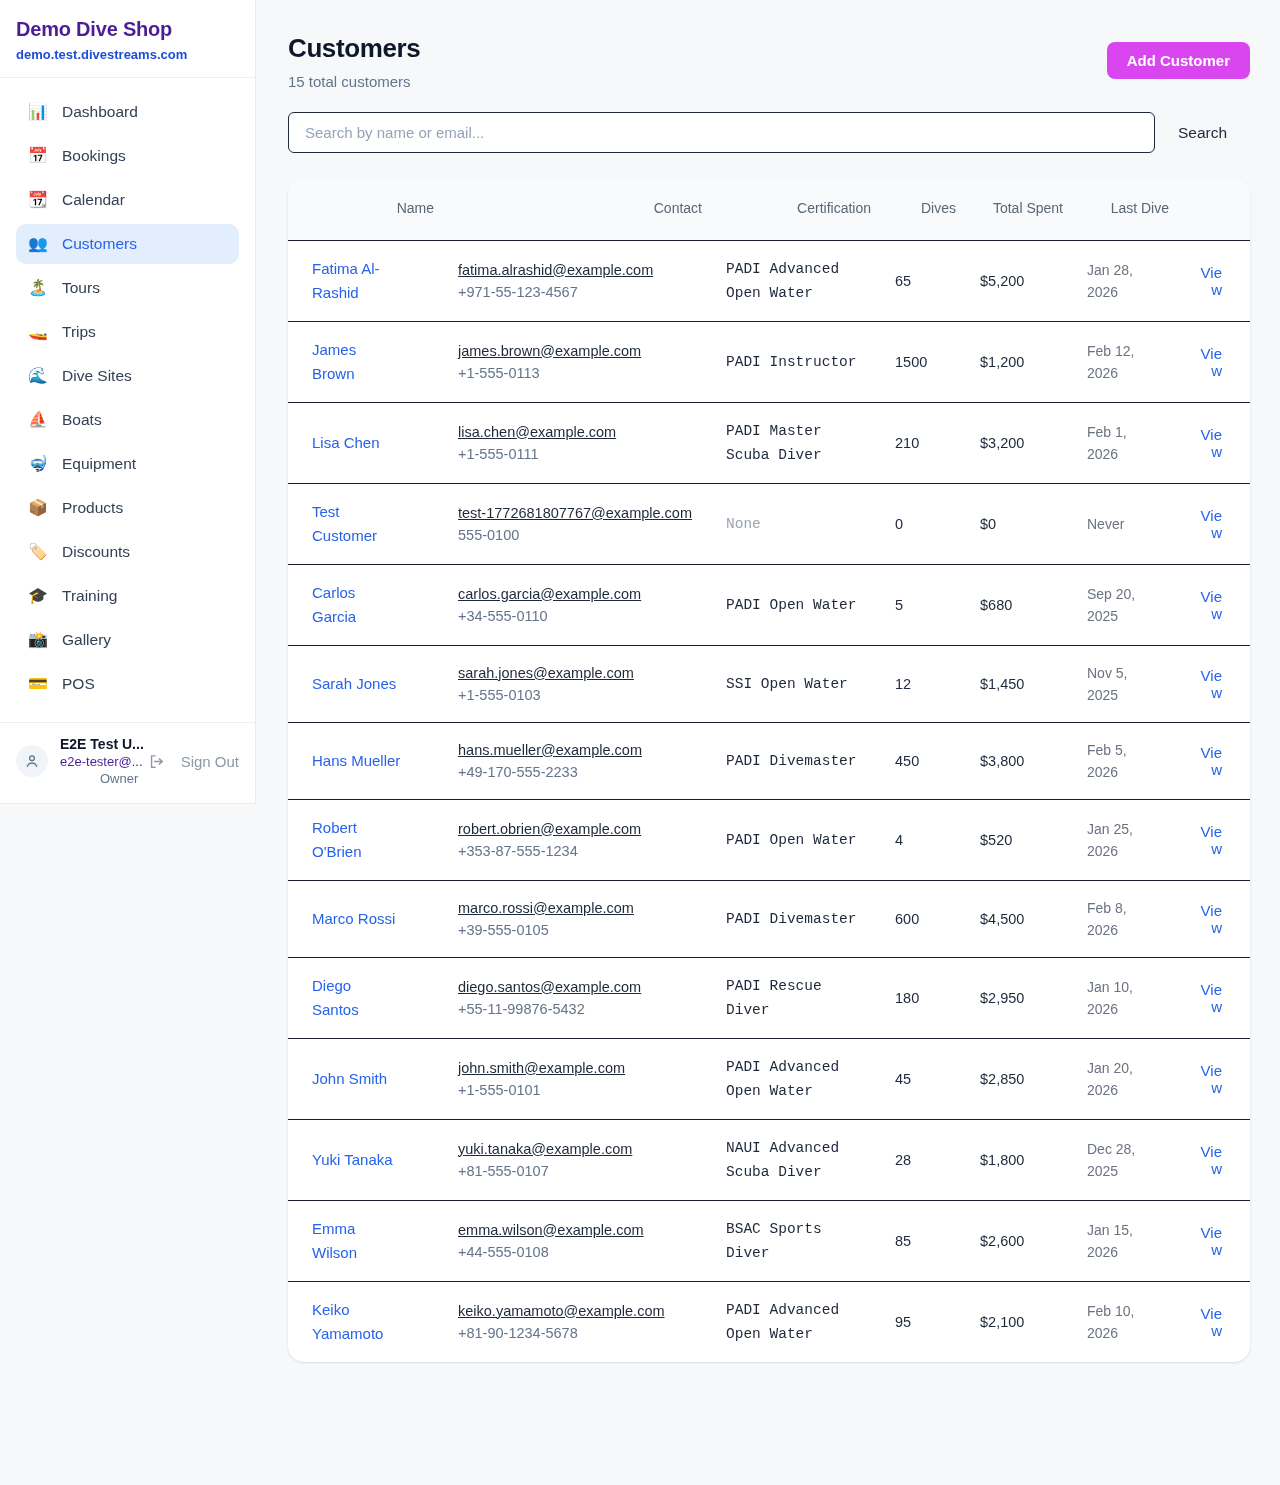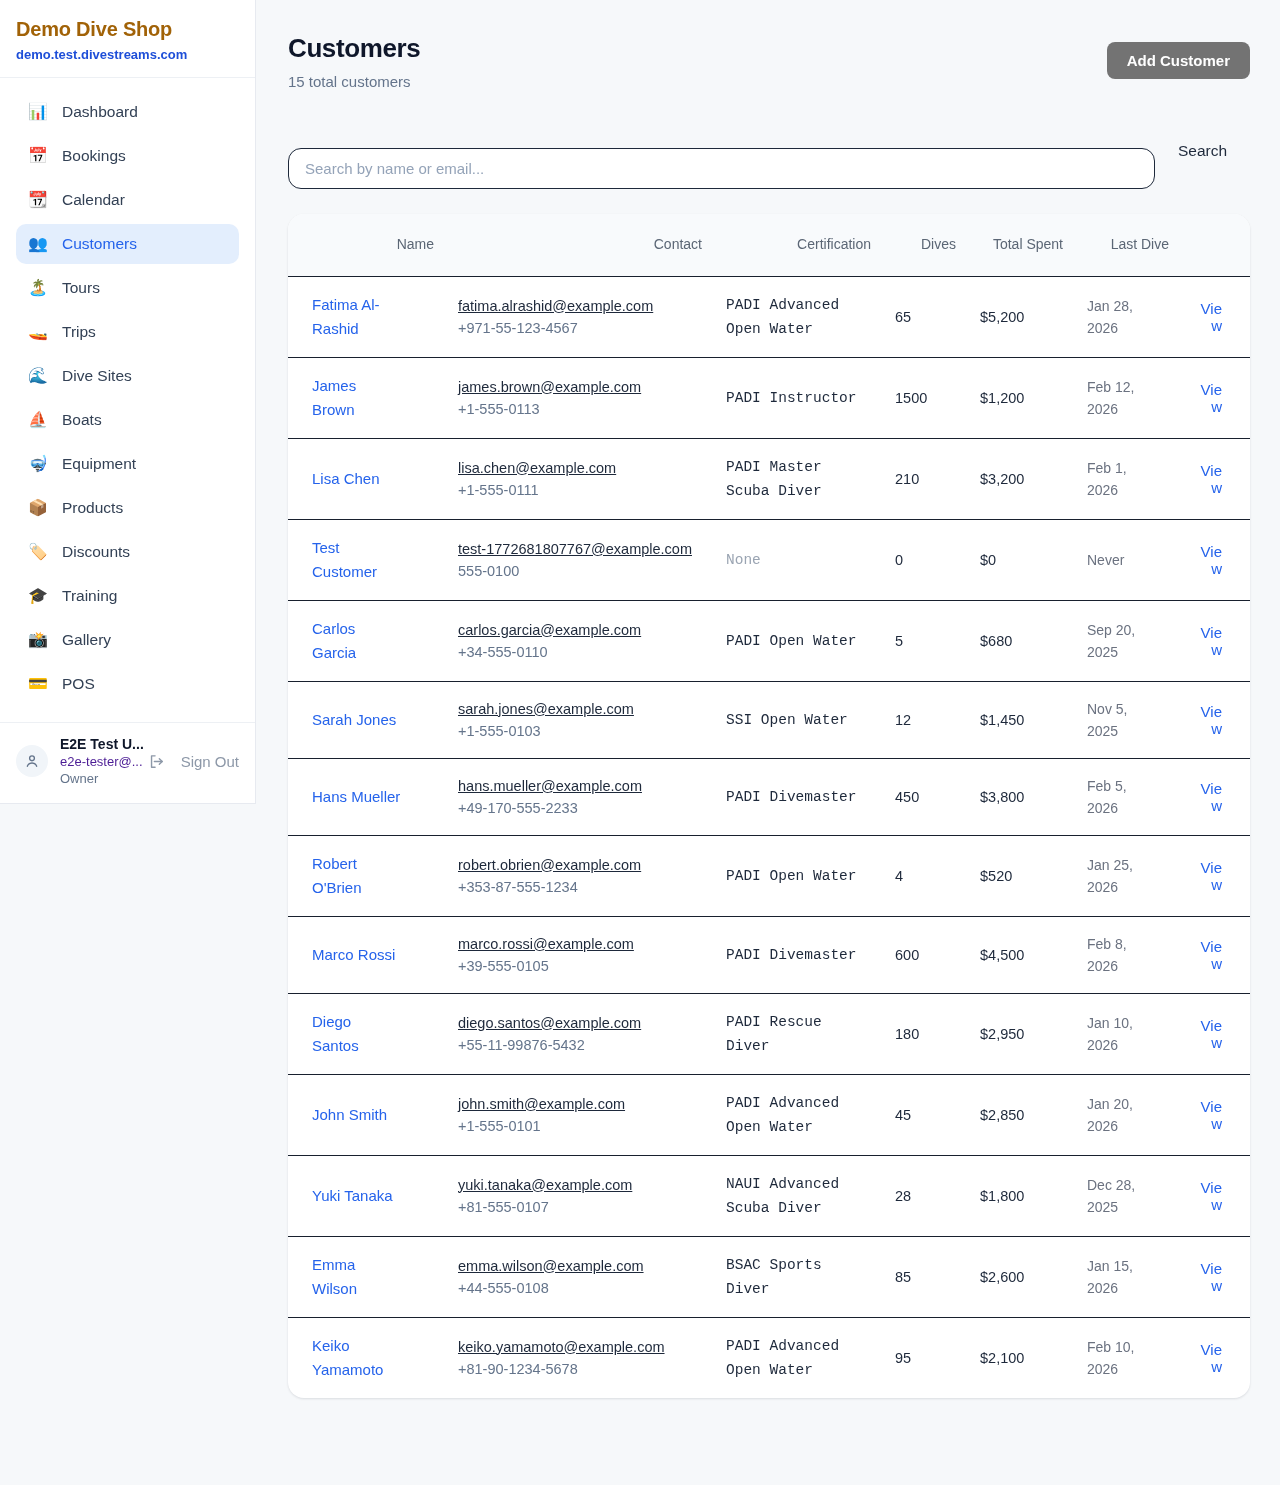--- a/index.html
+++ b/index.html
@@ -12,21 +12,21 @@
     color:#1e293b;
   }
   
   .sidebar {
     position:absolute; left:0; top:0; width:256px;
     background:#ffffff;
     border-right:1px solid #e7eaf0;
     border-bottom:1px solid #e7eaf0;
   }
   .brand { padding:18px 16px 15px; border-bottom:1px solid #edf0f4; }
-  .brand-name { font-size:20px; font-weight:700; color:#a16207; letter-spacing:-0.2px; }
+  .brand-name { font-size:20px; font-weight:700; color:#4c1d95; letter-spacing:-0.2px; }
   .brand-domain { font-size:13px; color:#1d4ed8; margin-top:6px;font-weight:bold; }
   .nav { padding:14px 16px 8px; }
   .nav-item {
     display:flex; align-items:center; gap:14px;
     height:40px; padding:0 12px; margin-bottom:4px;
     border-radius:10px; cursor:pointer;
     font-size:15.5px; color:#334155;
   }
   .nav-item.active { background:#e3eefd; color:#2563eb; font-weight:500; }
   .nav-icon { font-size:16px; width:20px; text-align:center; line-height:1; }
@@ -36,45 +36,44 @@
     display:flex; align-items:center; gap:12px;
   }
   .avatar {
     width:32px; height:32px; border-radius:50%;
     background:#f1f5f9; flex:none;
     display:flex; align-items:center; justify-content:center;
   }
   .user-info { flex:1; min-width:0; }
   .user-name { font-size:14px; font-weight:700; color:#0f172a; white-space:nowrap; }
   .user-email { font-size:13px; color:#4c1d95; margin-top:2px; white-space:nowrap; }
-  .user-role { font-size:13px; color:#64748b; margin-top:2px; }
+  .user-role { font-size:13px; color:#64748b; margin-top:2px;margin-left:40px; }
   .signout {
     display:flex; align-items:center; gap:16px; flex:none;
     background:none; border:none; cursor:pointer;
     font-family:inherit; font-size:15px; color:#8d98a8;
   }
   
   .main { position:absolute; left:288px; top:0; width:962px; }
   .page-header { display:flex; justify-content:space-between; align-items:flex-start; padding-top:33px; }
   .page-title { font-size:26px; font-weight:700; color:#0f172a; letter-spacing:-0.4px; }
   .page-subtitle { font-size:15px; color:#64748b; margin-top:9px; }
   .btn-primary {
     margin-top:9px; height:37px; padding:0 20px;
-    background:#737373; color:#fff;
+    background:#d946ef; color:#fff;
     border:none; border-radius:8px; cursor:pointer;
     font-family:inherit; font-size:15px; font-weight:600;
   }
   .search-row { display:flex; align-items:center; margin-top:22px; }
   .search-input {
     flex:1; height:41px;
-    border:1px solid #1e293b; border-radius:13px;
+    border:1px solid #1e293b; border-radius:6px;
     background:#fff; padding:0 16px;
     font-family:inherit; font-size:15px; color:#0f172a;
     outline:none;
-    margin-top:36px;
   }
   .search-input::placeholder { color:#94a3b8; }
   .search-btn {
     width:95px; text-align:center; flex:none;
     background:none; border:none; cursor:pointer;
     font-family:inherit; font-size:15.5px; font-weight:500; color:#1e293b;
   }
   
   .card {
     margin-top:25px; background:#fff; border-radius:16px;

